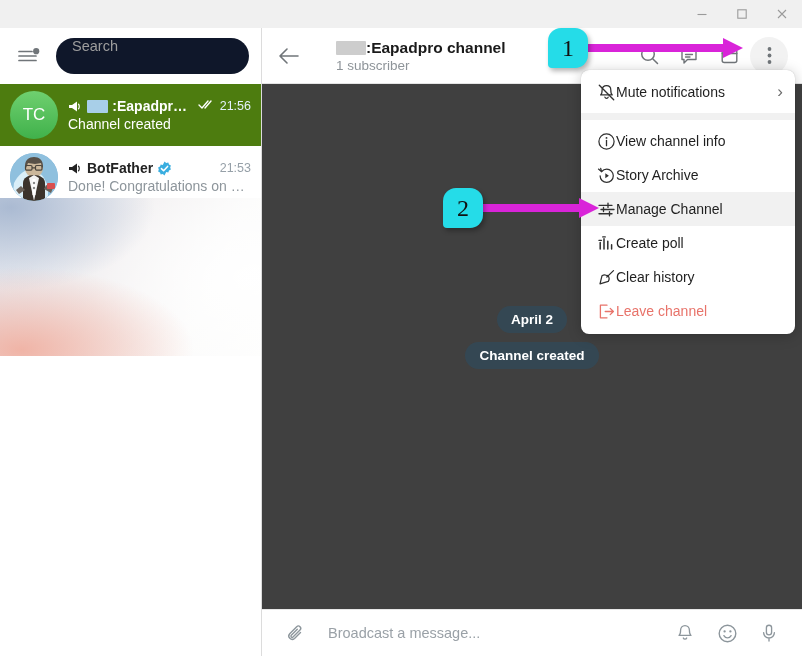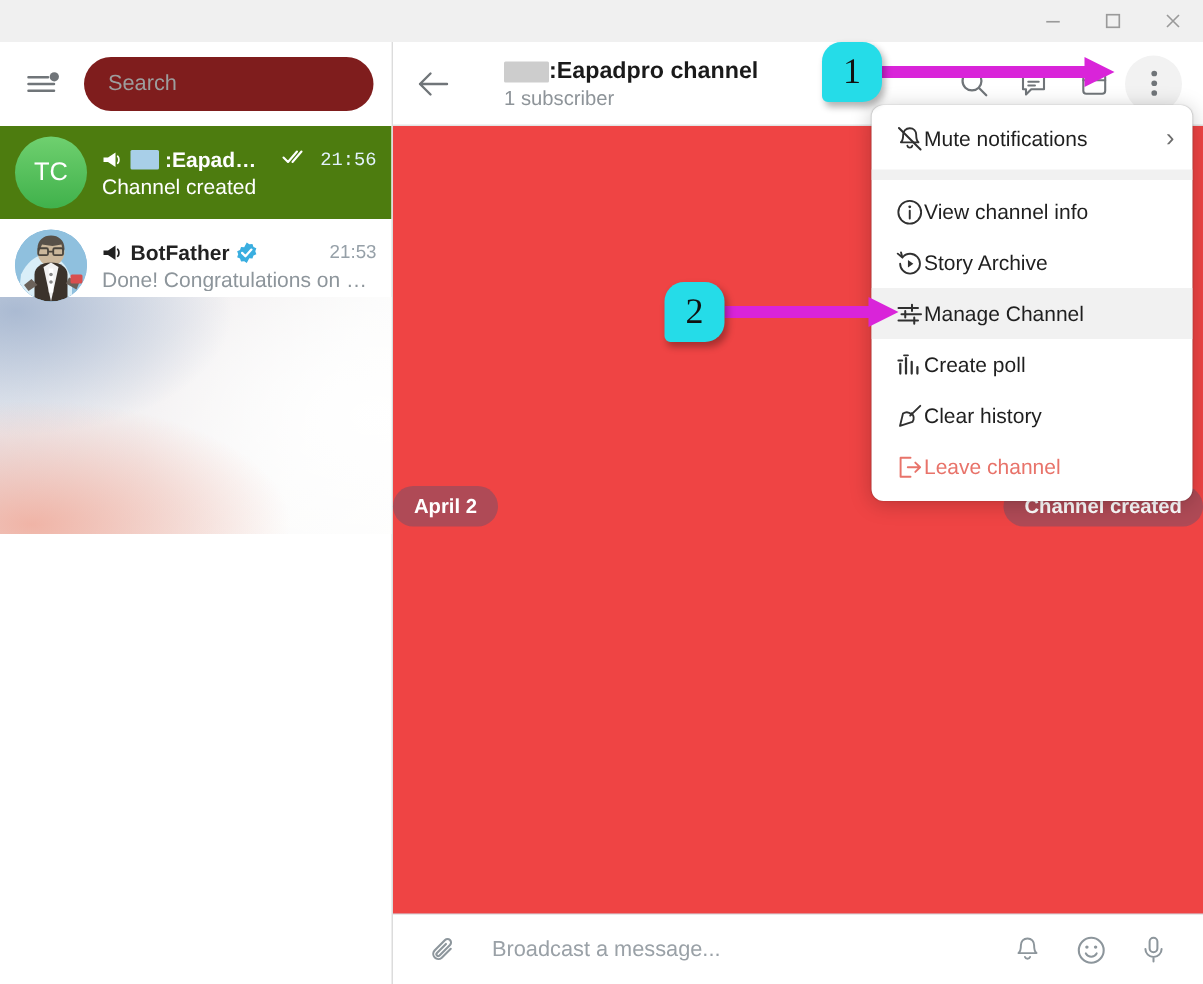--- a/index.html
+++ b/index.html
@@ -55,23 +55,23 @@
   }
   .burger {
     width: 34px; height: 34px;
     display: flex; align-items: center; justify-content: center;
     border-radius: 50%;
     flex: 0 0 auto;
     position: relative;
   }
   .search-box {
     flex: 1 1 auto; height: 36px;
-    background: #7f1d1d;
+    background: #0f172a;
     border-radius: 18px;
-    display: flex; align-items: center;
+    display: flex; 
     padding: 0 16px;
     color: #9d9d9d;
     font-size: 14.5px;
   }
 
   .chatlist { position: relative; }
   .chat-row {
     height: 62px;
     display: flex; align-items: center;
     padding: 0 10px;
@@ -100,21 +100,21 @@
   .redact {
     display: inline-block; width: 26px; height: 13px;
     background: #c9d3da; vertical-align: middle;
     border-radius: 1px;
   }
   .chat-row.active .redact { background: #a8cfe8; }
   .chat-time {
     margin-left: auto; font-size: 12.5px; font-weight: normal;
     padding-left: 6px; flex: 0 0 auto;
   }
-  .chat-row.active .chat-time { color: #e3f2fc; font-family: Liberation Mono, monospace; }
+  .chat-row.active .chat-time { color: #e3f2fc; }
   .chat-row:not(.active) .chat-time { color: #96a0a8; }
   .chat-line2 {
     font-size: 14px; margin-top: 2px;
     white-space: nowrap; overflow: hidden; text-overflow: ellipsis;
   }
   .chat-row.active .chat-line2 { color: #ffffff; }
   .chat-row:not(.active) .chat-line2 { color: #8d959b; }
   .verified { flex: 0 0 auto; }
 
   .blurpanel {
@@ -154,24 +154,24 @@
     display: flex; align-items: center; gap: 0px;
     white-space: nowrap;
   }
   .header-title .redact { width: 30px; height: 14px; background: #cdcdcd; }
   .header-sub { font-size: 13.5px; color: #8e9499; margin-top: 1px; }
   .header-actions { display: flex; align-items: center; gap: 2px; flex: 0 0 auto; }
 
   .messages {
     flex: 1 1 auto;
     position: relative;
-    display: flex; flex-direction: row;
-    justify-content: space-between; align-items: center;
+    display: flex; flex-direction: column;
+    justify-content: center; align-items: center;
     padding-bottom: 10px;
-    background: #ef4444;
+    background: #404040;
   }
   .pill {
     background: rgba(28,90,130,0.30);
     color: #ffffff;
     font-size: 13.5px; font-weight: bold;
     border-radius: 14px;
     padding: 6px 14px;
     margin-bottom: 9px;
   }
 

